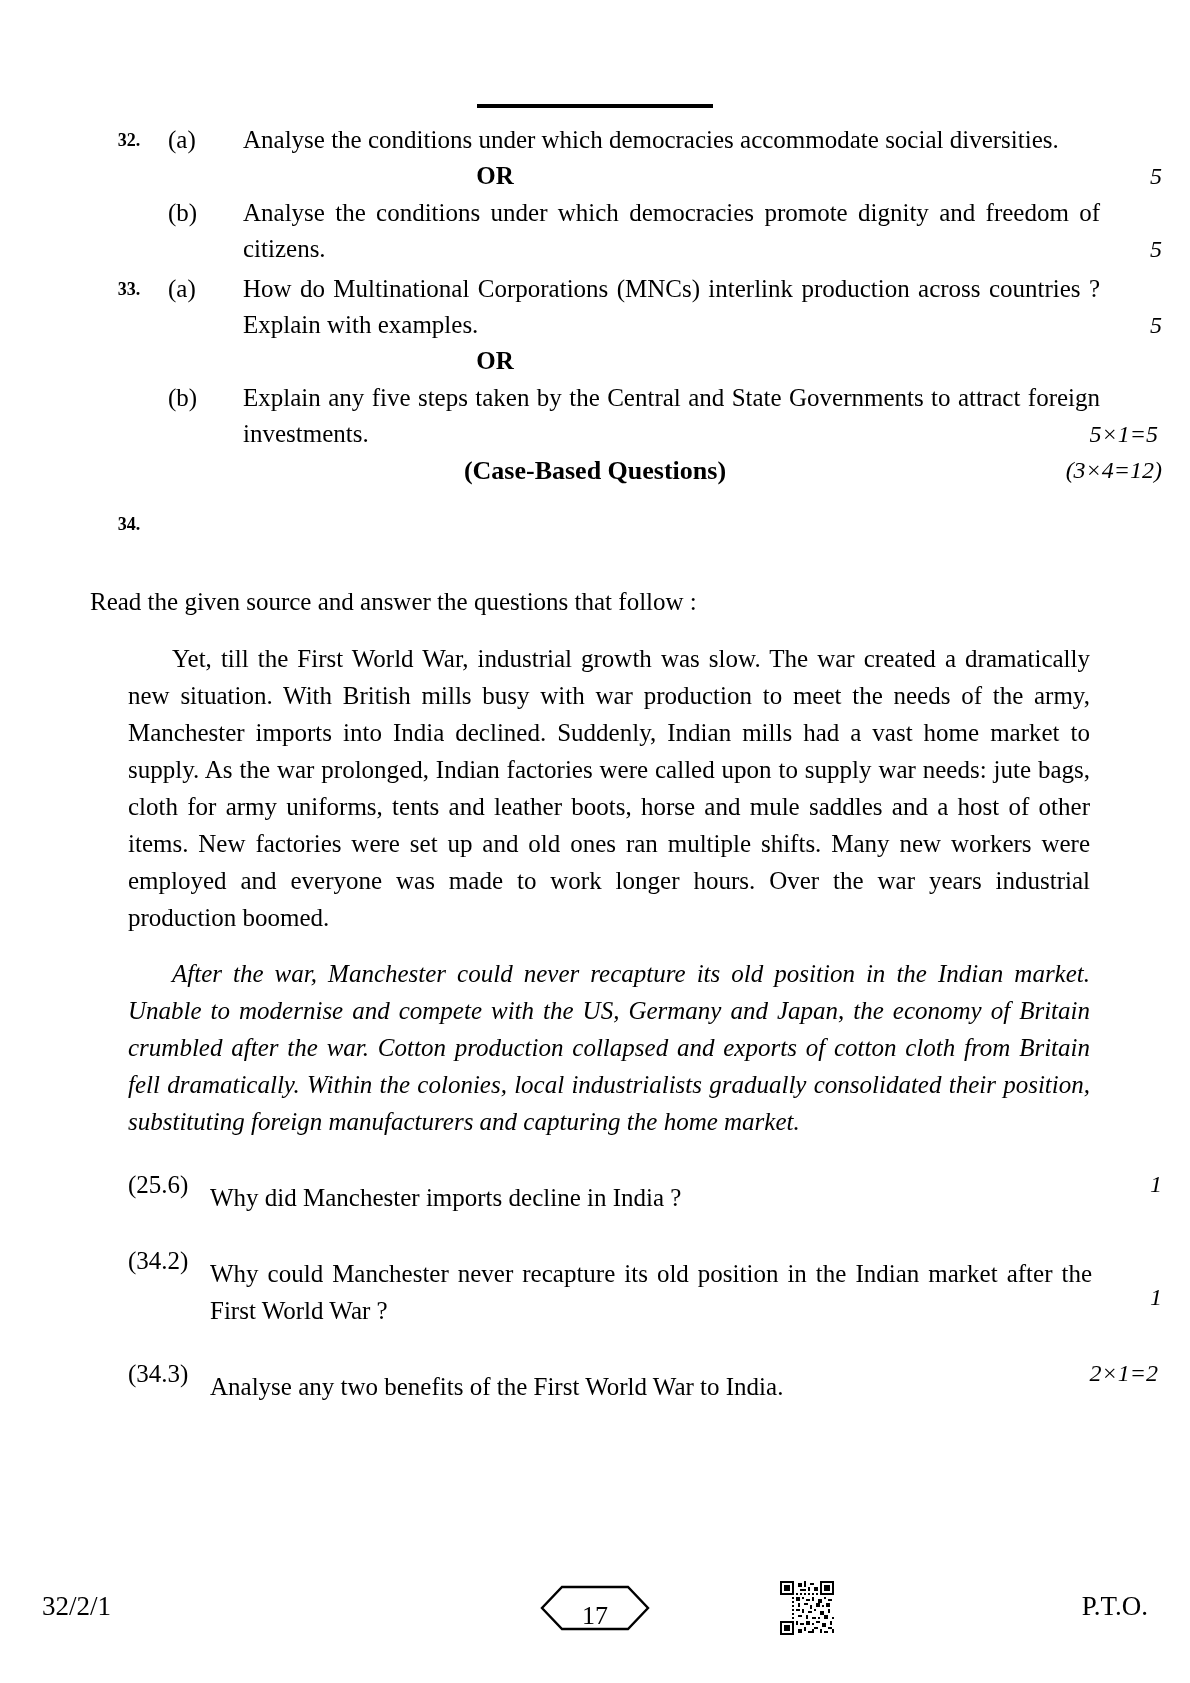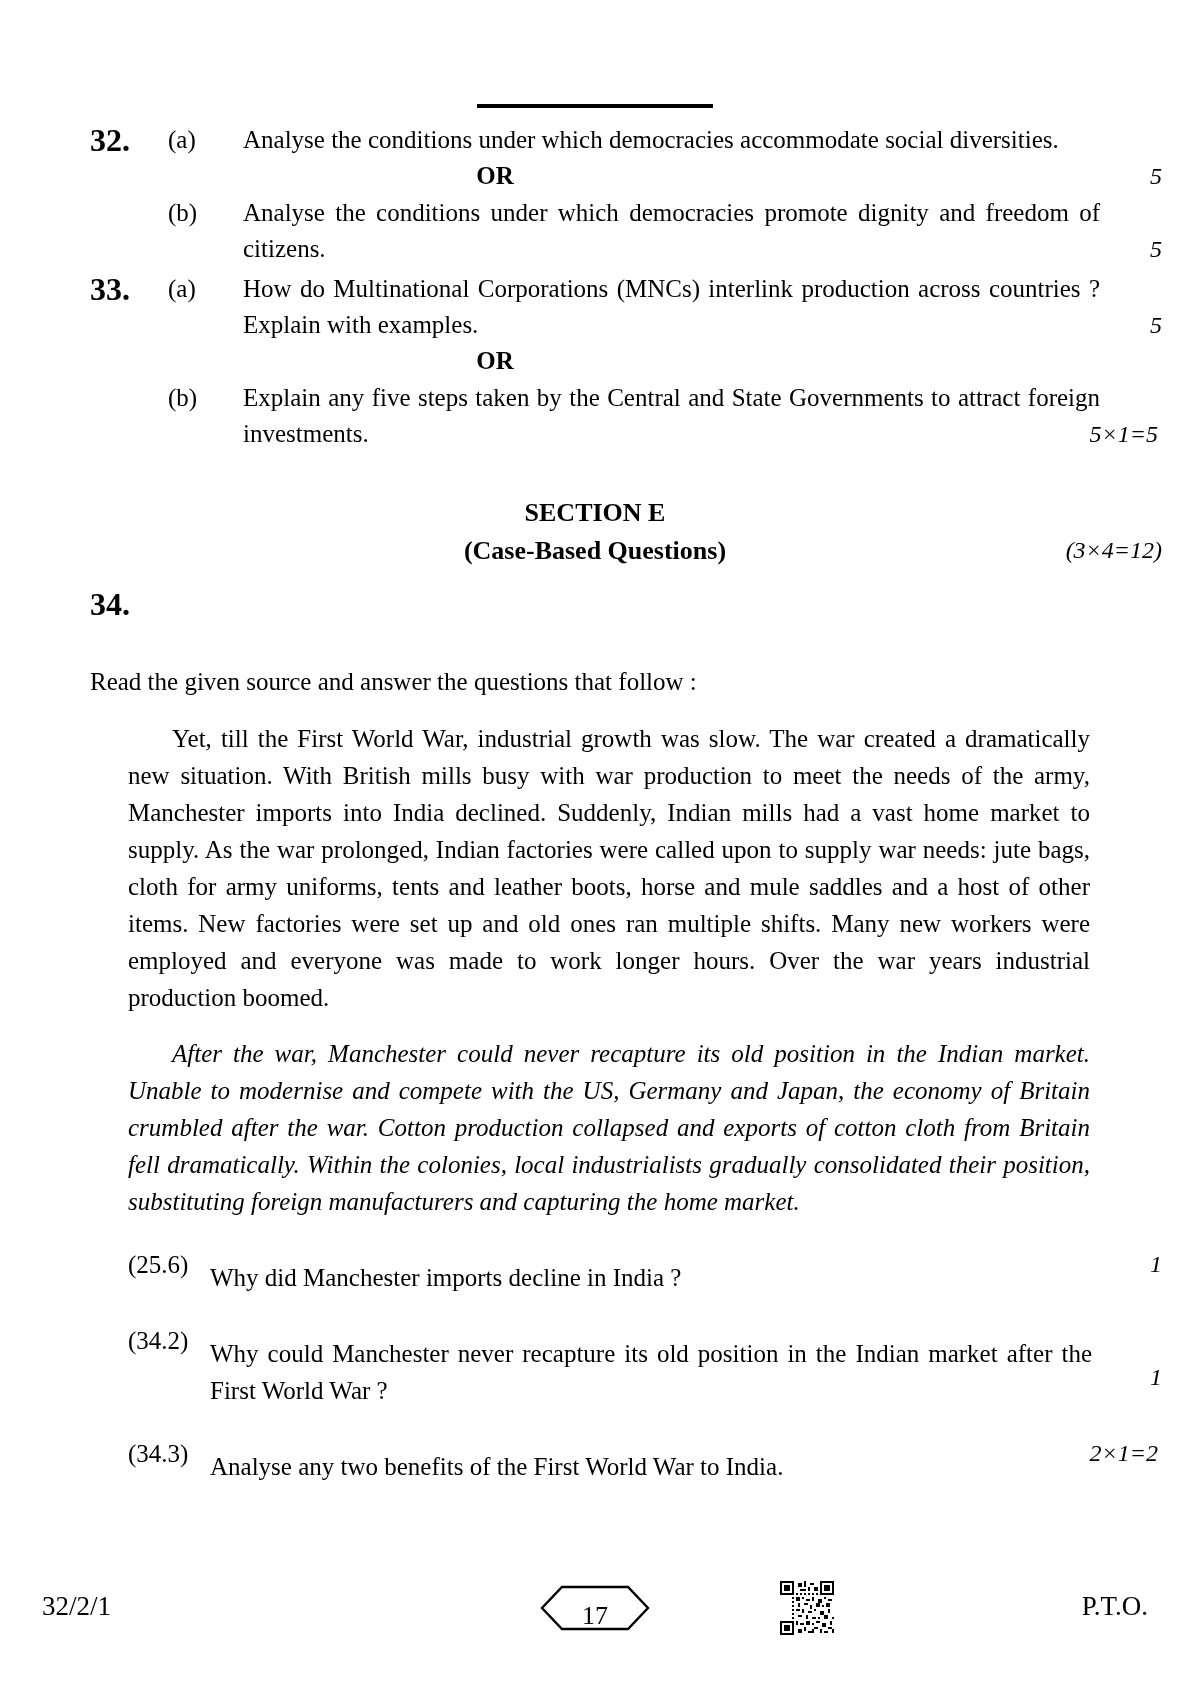--- a/index.html
+++ b/index.html
@@ -37,22 +37,23 @@
   
   .qrow {
     display: flex;
     align-items: flex-start;
     margin-top: 14px;
   }
   .qnum {
     width: 78px;
     flex: 0 0 78px;
     font-weight: bold;
-    font-size: 32px;
-    line-height: 36px;
+    font-size: 18px;
+    line-height: 36px;
+    text-align: center;
   }
   .qlabel {
     width: 75px;
     flex: 0 0 75px;
     font-size: 25px;
     line-height: 36px;
   }
   .qbody {
     flex: 1 1 auto;
     font-size: 25px;
@@ -251,21 +252,20 @@
 
   <div class="qrow" style="margin-top:2px;">
     <div class="qnum"></div>
     <div class="qlabel">(b)</div>
     <div class="qbody">
       <span>Explain any five steps taken by the Central and State Governments to attract foreign investments.</span>
       <span class="marks" style="top:36px;right:-58px;">5×1=5</span>
     </div>
   </div>
 
-  <div class="section-head">SECTION E</div>
   <div class="section-sub">
     <span>(Case-Based Questions)</span>
     <span class="marks">(3×4=12)</span>
   </div>
 
   <div class="q34row">
     <div class="qnum">34.</div>
     <div class="q34body">Read the given source and answer the questions that follow :</div>
   </div>
 

